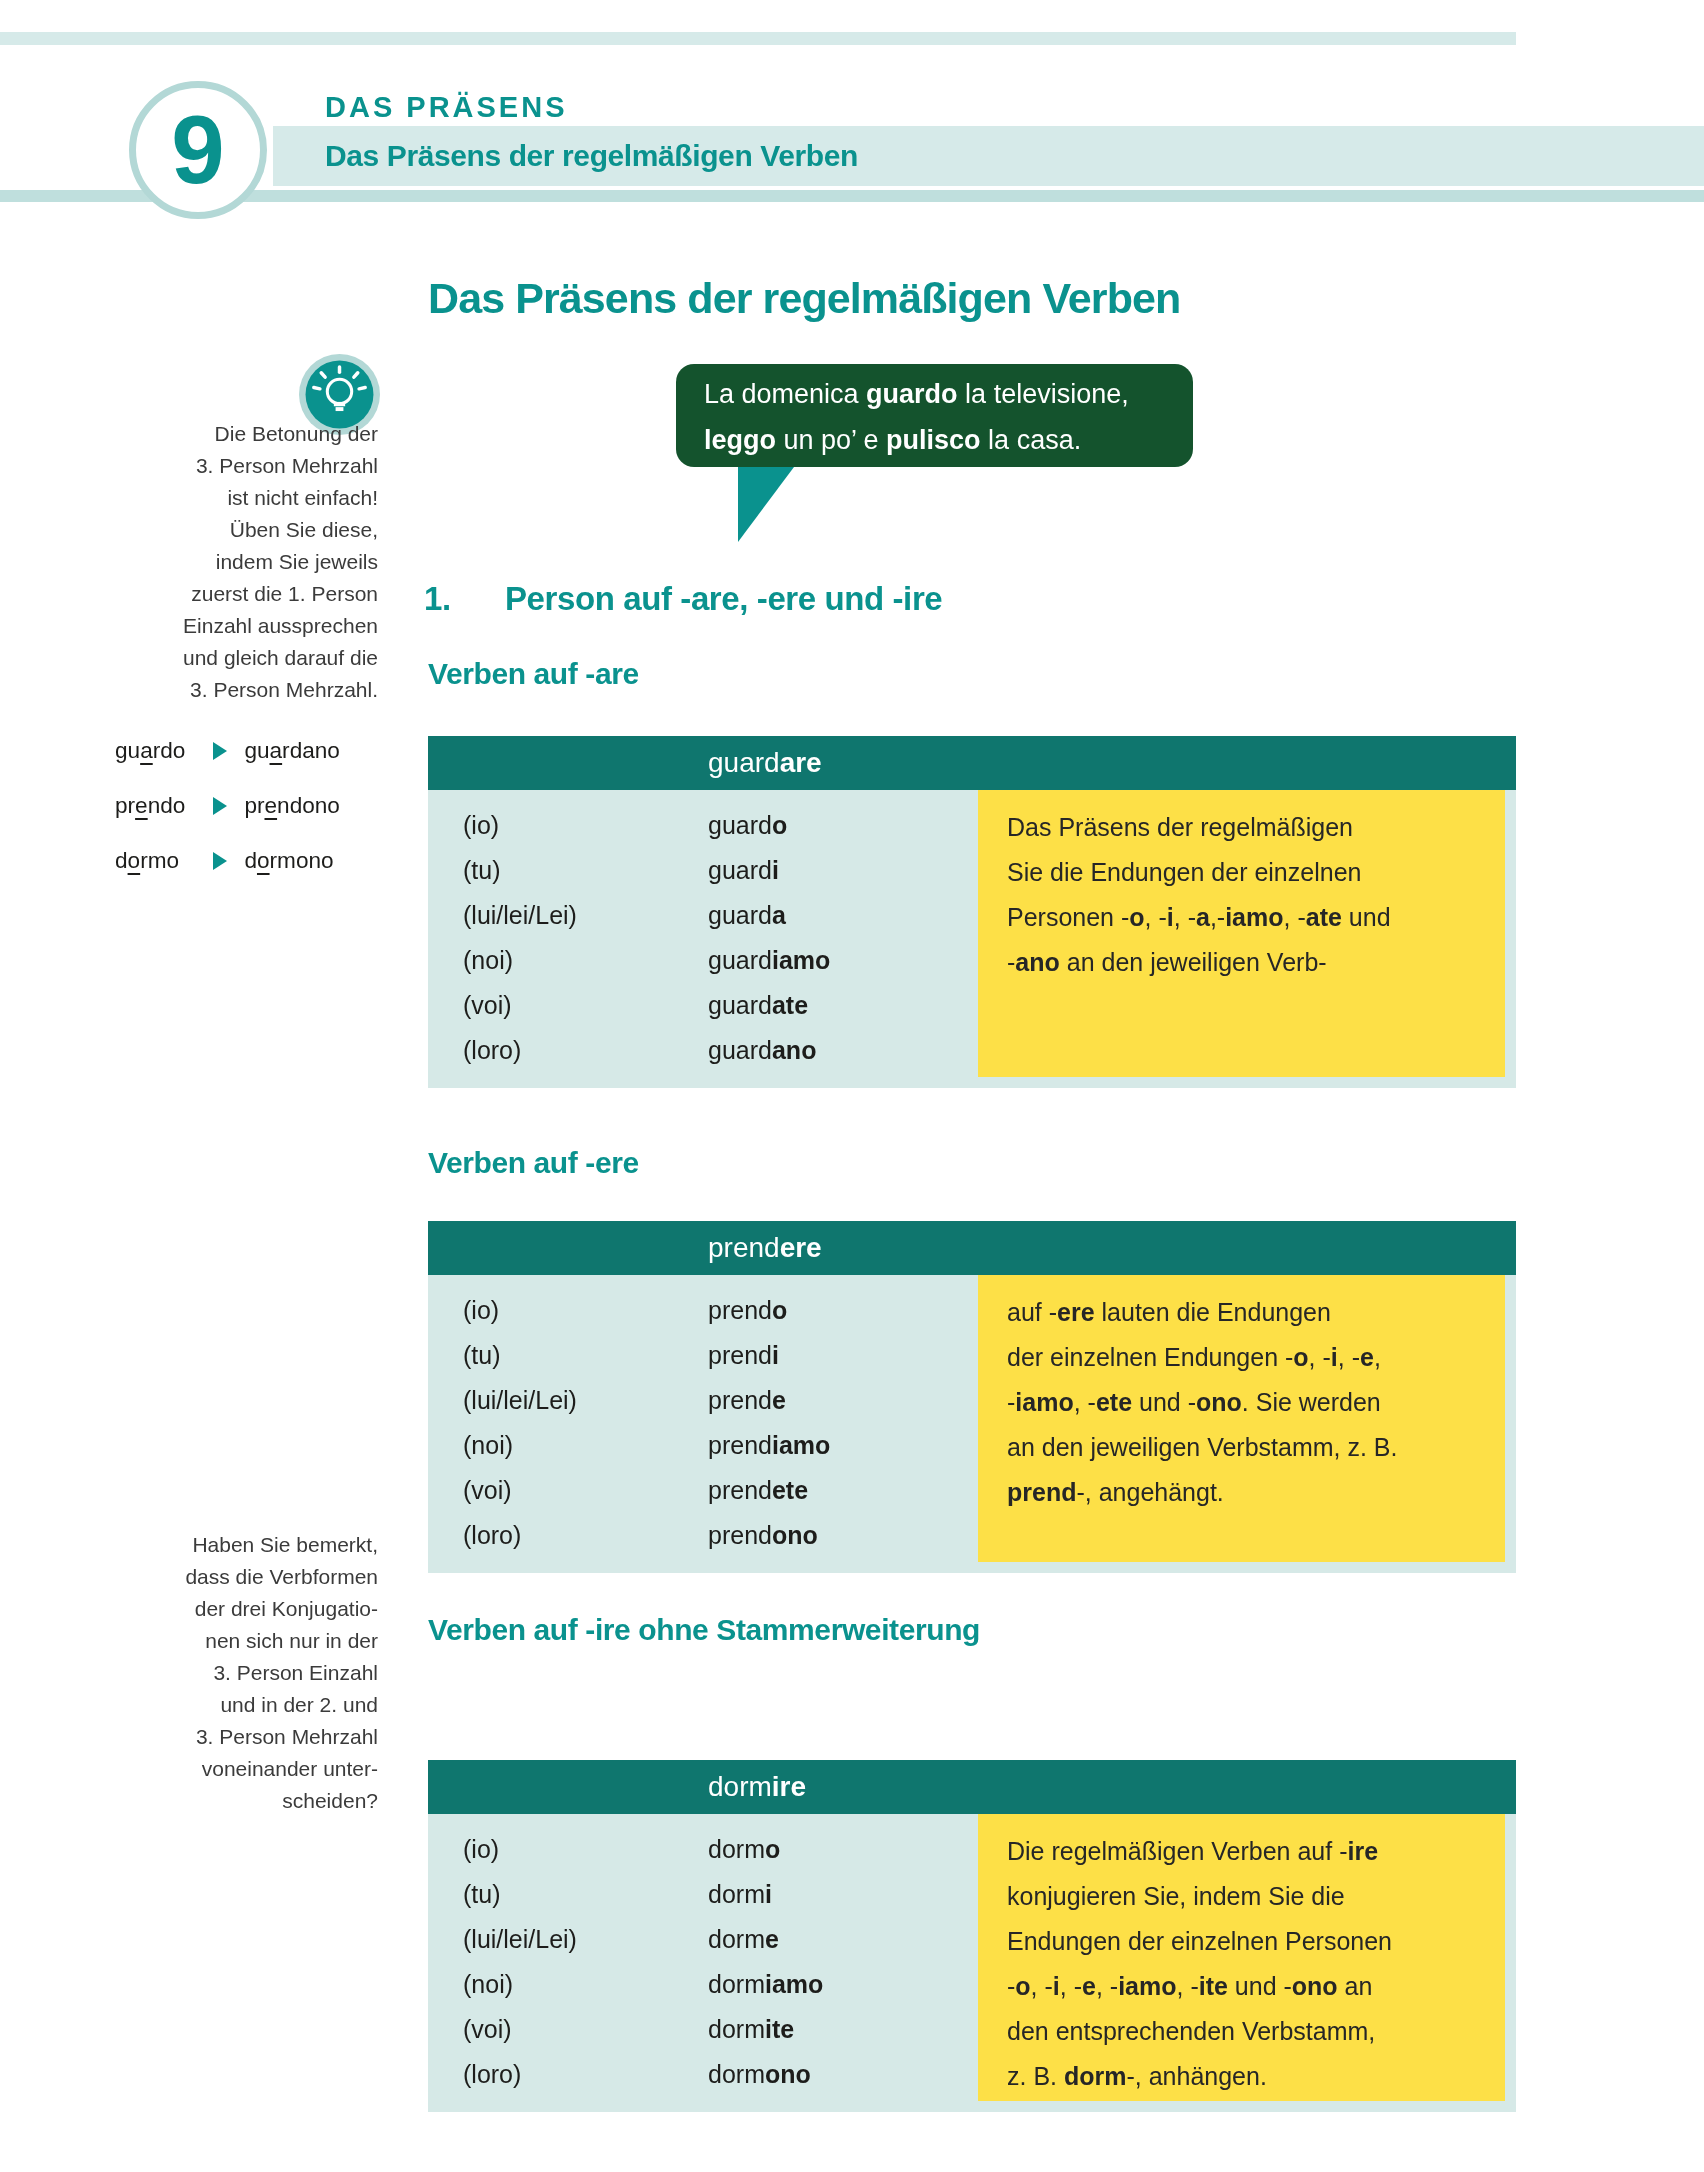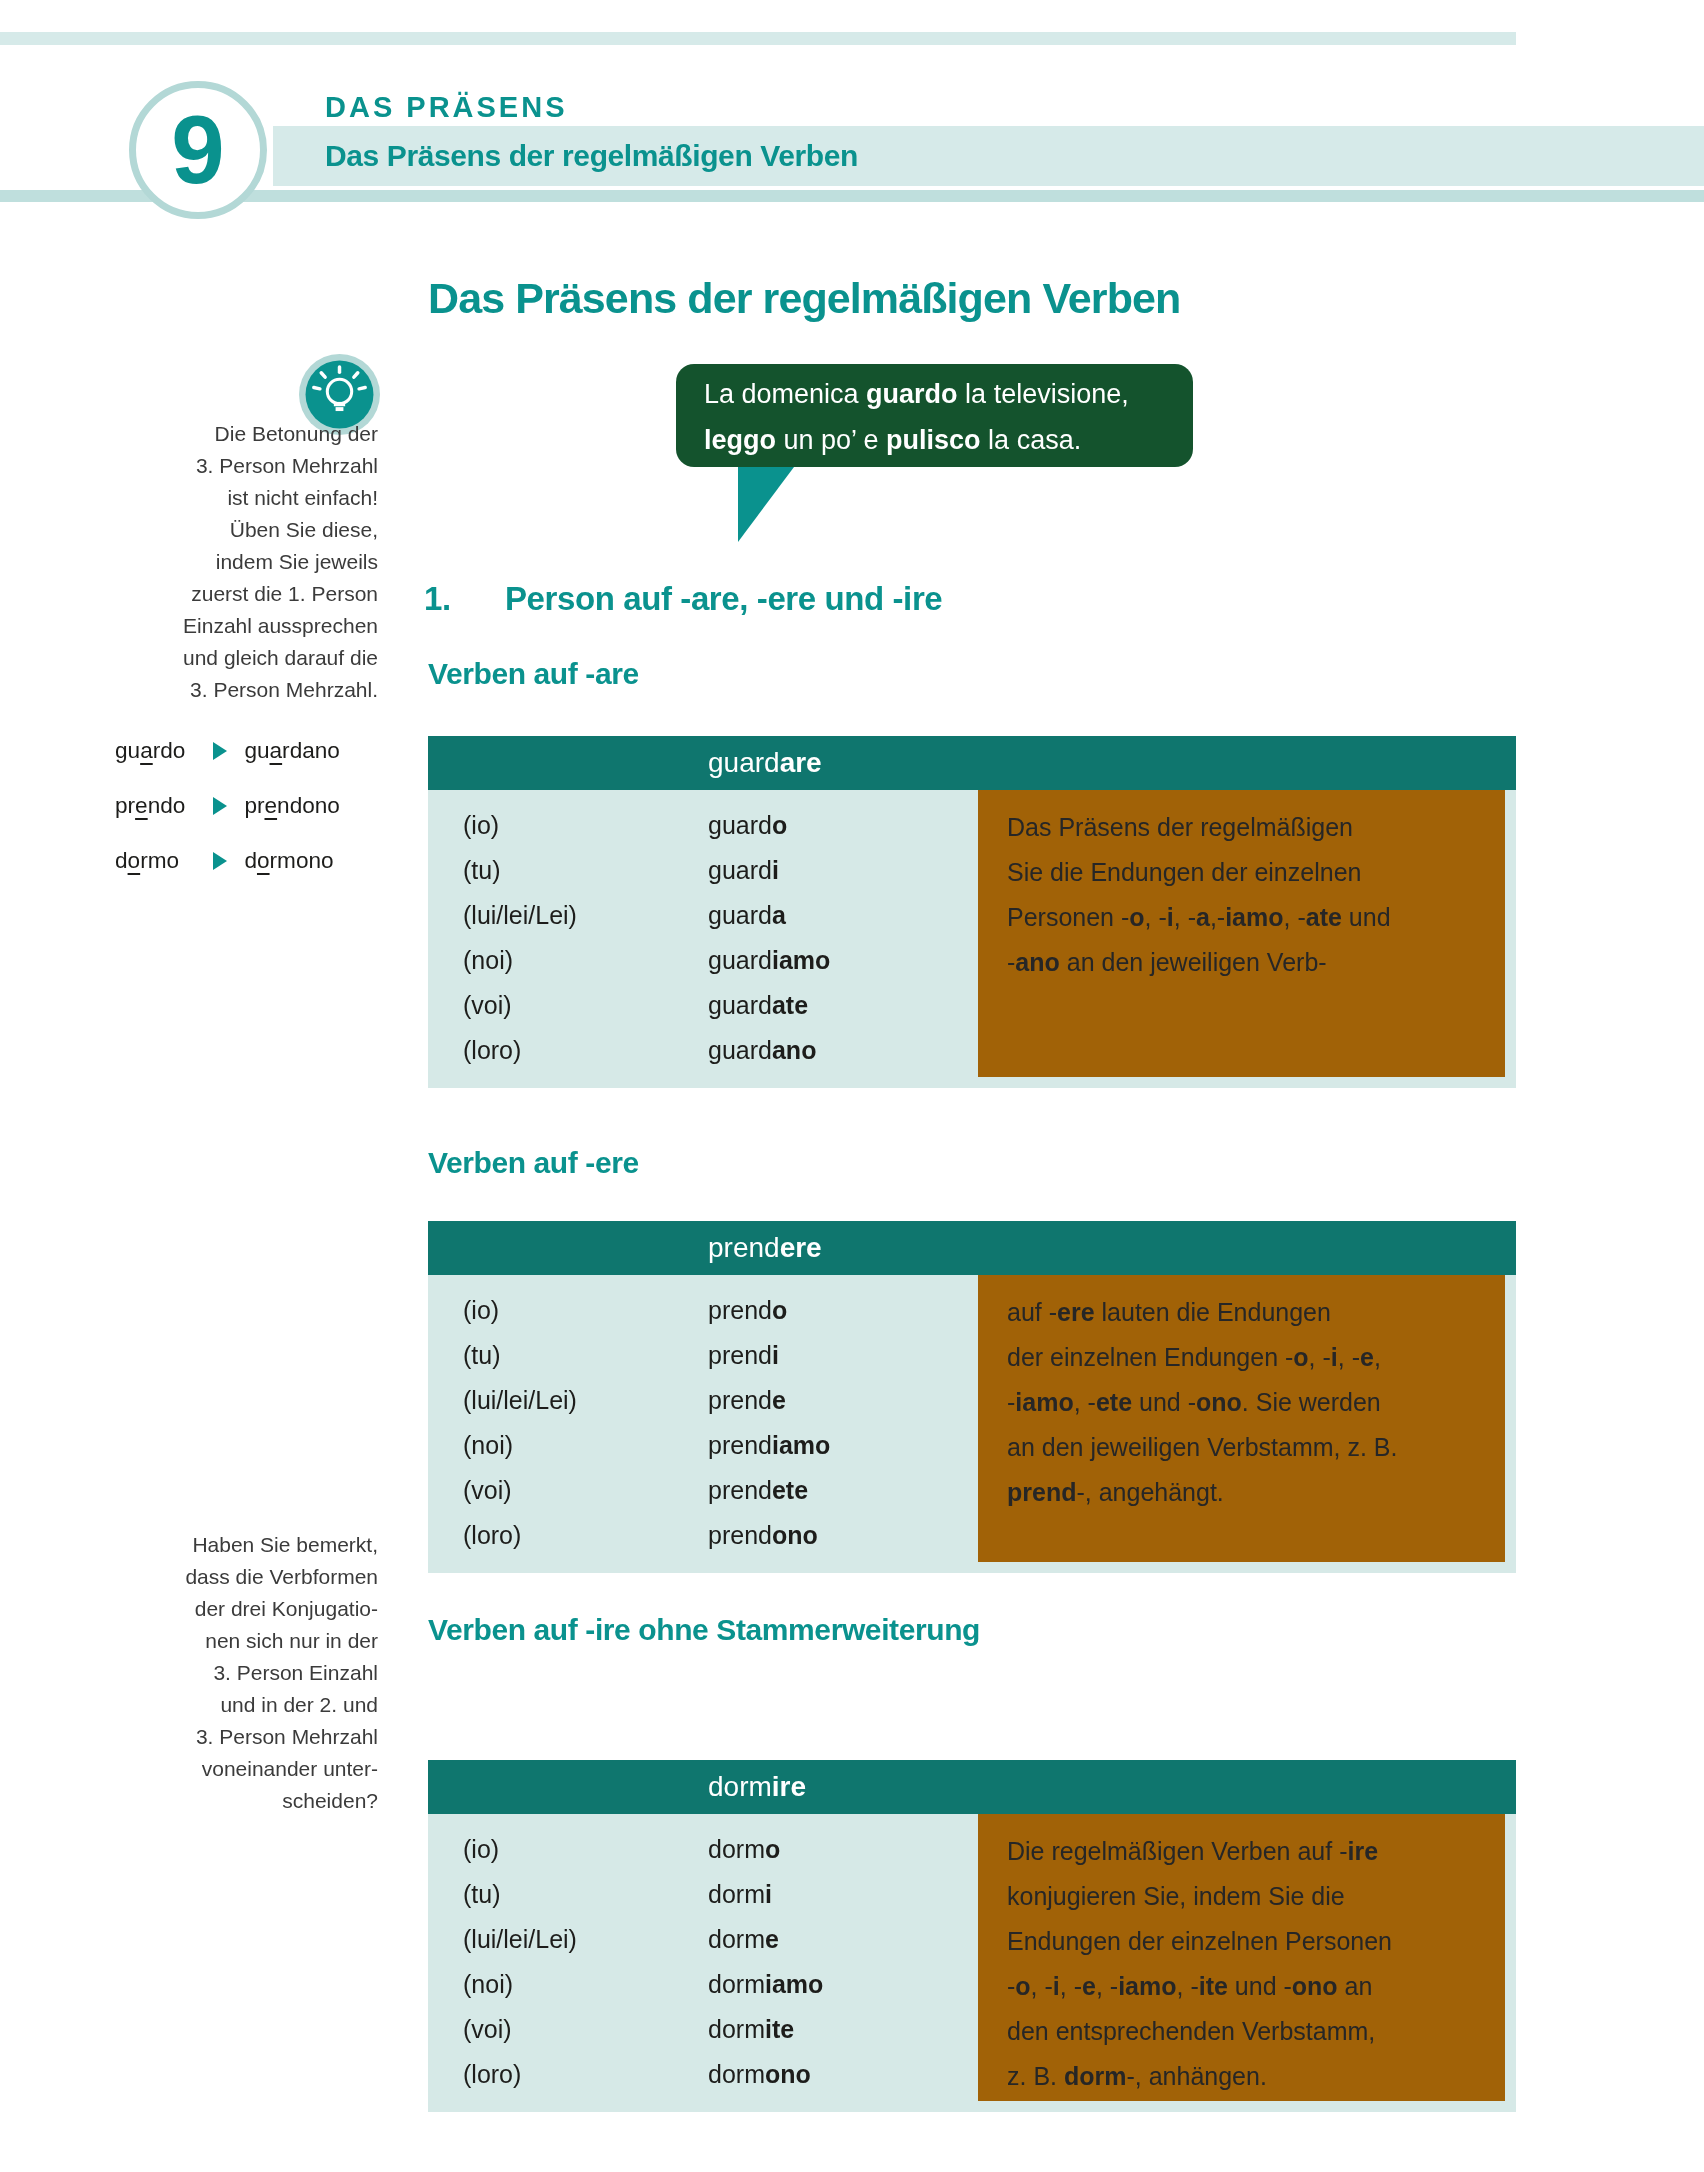--- a/index.html
+++ b/index.html
@@ -59,21 +59,21 @@
   
   .vtable{position:absolute;left:428px;width:1088px;}
   .vt-1{top:736px;} .vt-2{top:1221px;} .vt-3{top:1760px;}
   .vt-head{height:54px;background:#0f766e;color:#ffffff;font-size:28px;
        display:flex;align-items:center;}
   .vt-verb{margin-left:280px;}
   .vt-body{position:relative;height:298px;background:#d6e9e7;}
   .vt-rows{padding:13px 0 0 35px;}
   .vt-row{height:45px;display:flex;align-items:center;font-size:25px;color:#1d1d1b;}
   .vt-pron{width:245px;}
-  .vt-expl{position:absolute;left:550px;top:0;right:11.3px;bottom:11.3px;background:#a16207;
+  .vt-expl{position:absolute;left:550px;top:0;right:11.3px;bottom:11.3px;background:#fde047;
        box-sizing:border-box;padding:14.8px 0 0 29px;font-size:25px;line-height:45px;
        color:#262626;}
   .vt-expl .ln{white-space:nowrap;}
 </style>
 </head>
 <body>
 
 <div id="page">
 
   <div class="band band-a"></div>

